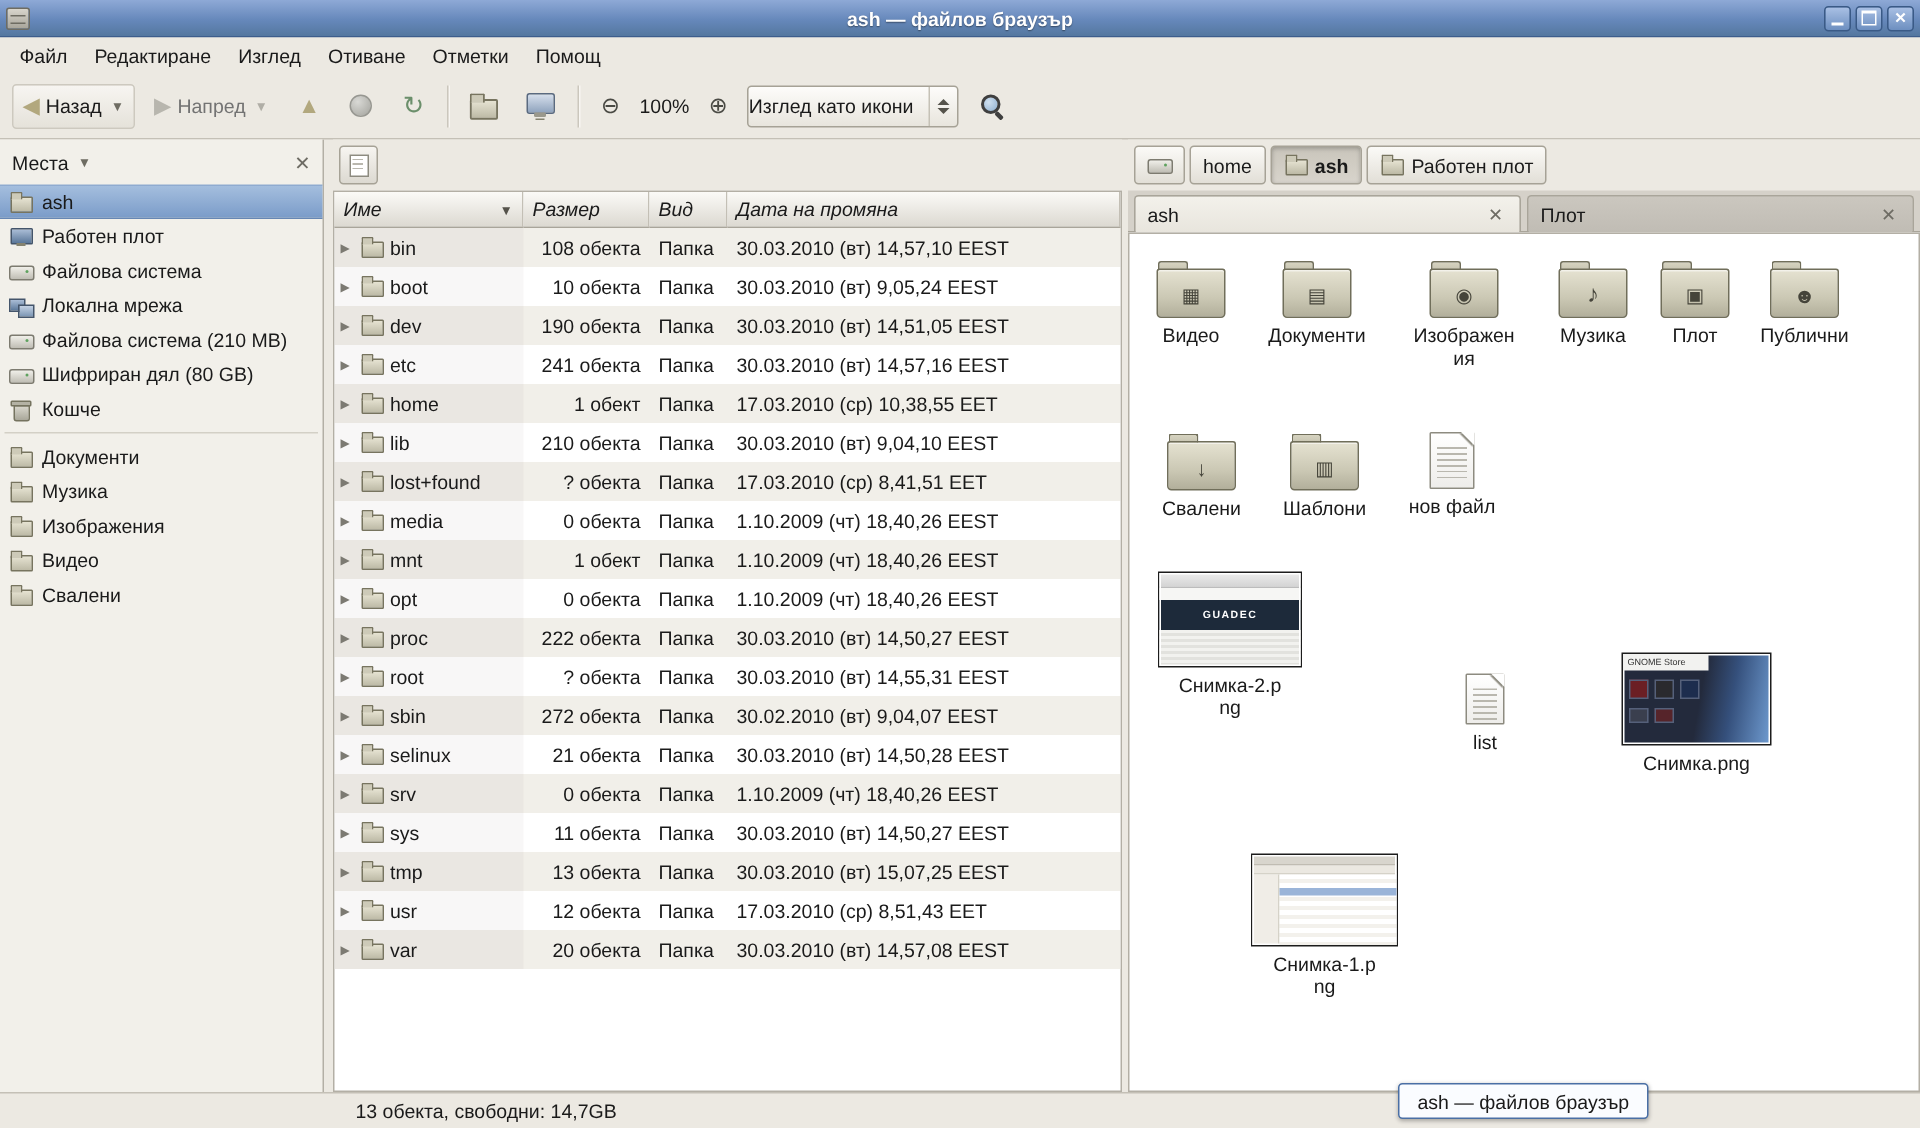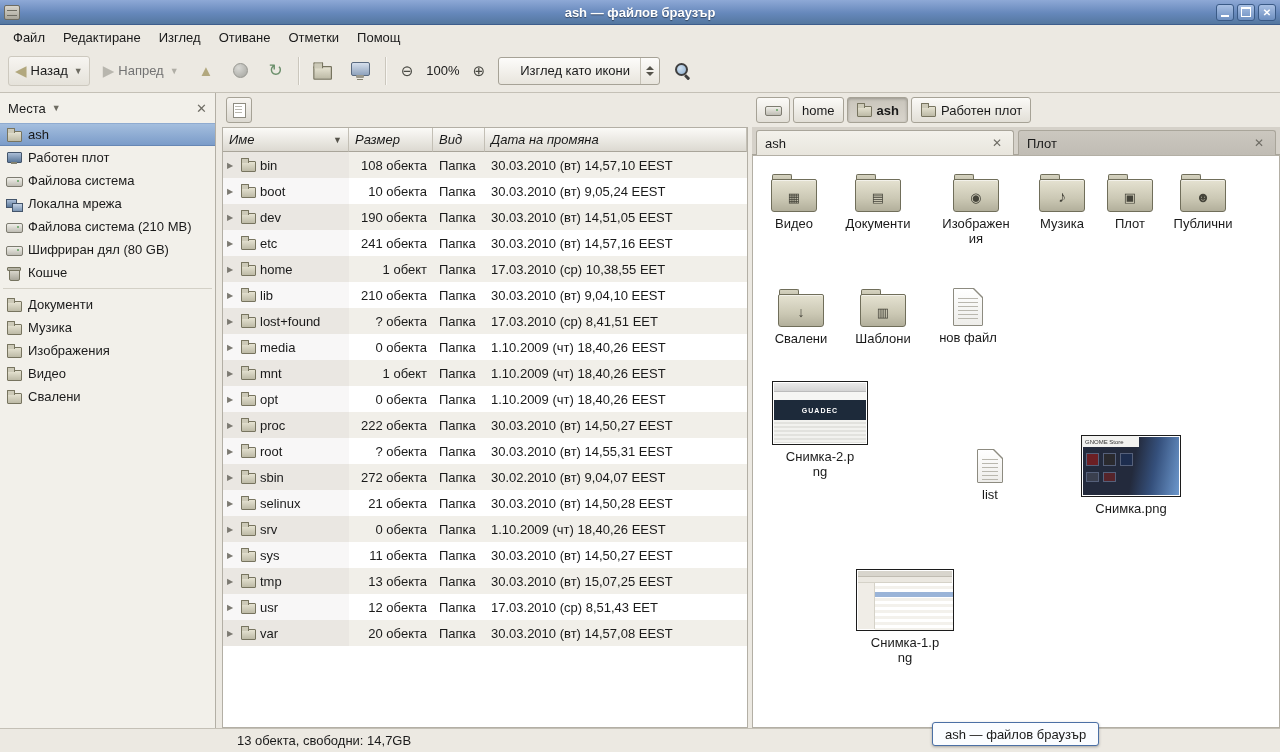--- a/index.html
+++ b/index.html
@@ -29,21 +29,21 @@
   .tbtn.flat { border-color:transparent; background:transparent; }
   .glyph { font-size:15px; color:#b2a87e; line-height:1; }
   .glyph.gray { color:#b8b6ae; }
   .glyph.dark { color:#4a4a44; }
   .glyph.green { color:#6b8f6b; font-size:17px; }
   .disabled-label { color:#737373; }
   .drop { font-size:9px; color:#6e6c62; margin-left:2px; }
   .drop.gray { color:#b0aea6; }
   .stop-circle { width:15px; height:15px; border-radius:50%; border:1px solid #979791; background:radial-gradient(circle at 35% 30%, #d9d9d5, #a3a39d); }
   .tsep { width:1px; height:28px; background:#cbc7bd; box-shadow:1px 0 0 #f8f6f2; margin:0 2px; }
-  .combo { display:flex; align-items:center; gap:10px; border:1px solid #a6a296; border-radius:3px; background:linear-gradient(#fdfcfa,#e8e5dd); height:28px; padding:0 0 0 21px; }
+  .combo { display:flex; align-items:center; gap:10px; border:1px solid #a6a296; border-radius:3px; background:linear-gradient(#fdfcfa,#e8e5dd); height:28px; padding:0 0 0 0; }
   .combo-arrows { height:100%; border-left:1px solid #c5c1b6; padding:0 5px; display:flex; flex-direction:column; justify-content:center; gap:2px; }
   .tri-up { width:0; height:0; border-left:4px solid transparent; border-right:4px solid transparent; border-bottom:4px solid #55534b; }
   .tri-dn { width:0; height:0; border-left:4px solid transparent; border-right:4px solid transparent; border-top:4px solid #55534b; }
   .magnifier { position:relative; width:19px; height:19px; }
   .magnifier::before { content:""; position:absolute; left:2px; top:2px; width:9px; height:9px; border:2px solid #3f3f3f; border-radius:50%; background:radial-gradient(circle at 35% 35%, #cfe0f0, #8fb0d0); }
   .magnifier::after { content:""; position:absolute; left:13px; top:13px; width:6px; height:3px; background:#3f3f3f; border-radius:1px; transform:rotate(45deg); transform-origin:0 0; }
   .monitor { position:relative; width:20px; height:18px; }
   .monitor::before { content:""; position:absolute; left:1px; top:0; width:17px; height:12px; background:linear-gradient(#d6dfec 0%, #8fa3bd 100%); border:1px solid #5a6a80; border-radius:2px; }
   .monitor::after { content:""; position:absolute; left:6px; top:13px; width:8px; height:3px; background:#9a988c; border-radius:1px; box-shadow:0 3px 0 -1px #84826f; }
 
@@ -659,21 +659,21 @@
             <span class="s2"></span>
             <span class="s3"></span>
           </div>
         <div class="s-items2">
             <span class="s1"></span>
             <span class="s2"></span>
           </div>
       </div>
       <div class="ivlabel wide">Снимка.png</div>
     </div>
-    <div class="ivitem" style="left:102px;top:413px;width:100px">
+    <div class="ivitem" style="left:80px;top:413px;width:100px">
       <div class="thumb thumb-fileman">
         <div class="fm-tb"></div>
           <div class="fm-tb2"></div>
         <div class="fm-body">
             <div class="fm-side"></div>
             <div class="fm-list">
               <div class="fm-sel"></div>
             </div>
           </div>
       </div>

